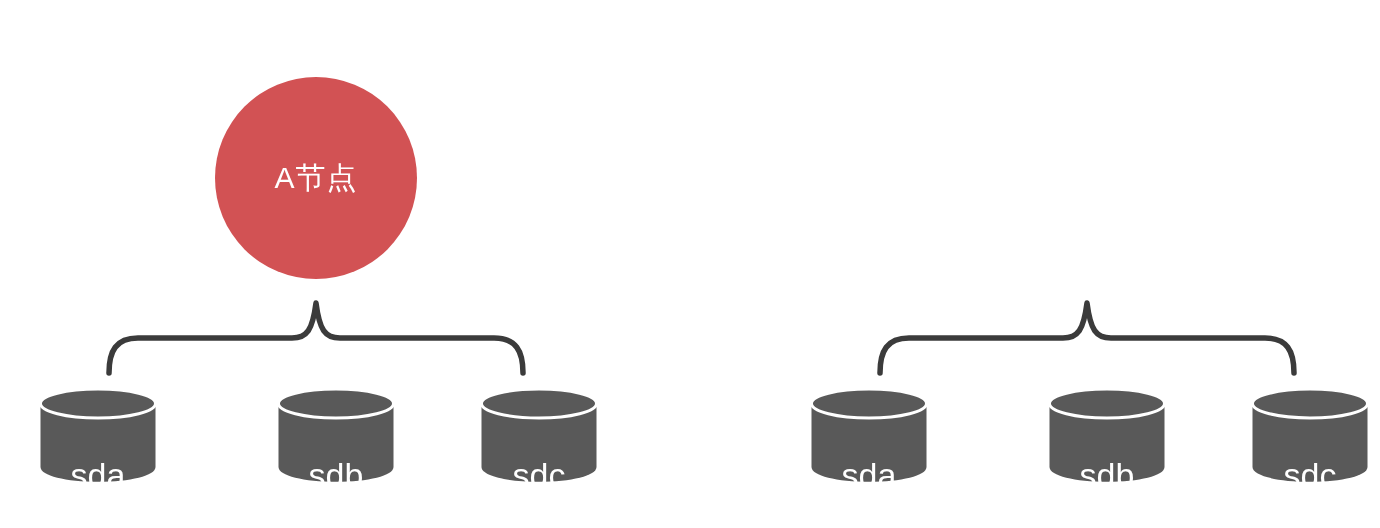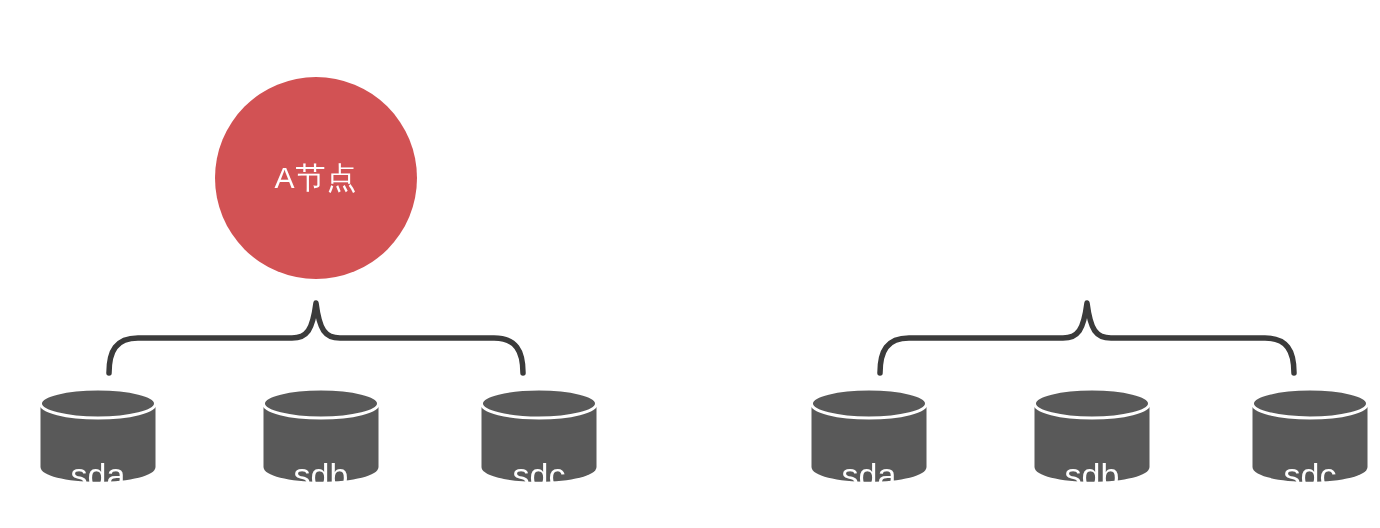--- a/index.html
+++ b/index.html
@@ -43,21 +43,21 @@
   .brace-path {
     stroke: var(--connector);
     stroke-width: 5.5;
     fill: none;
     stroke-linecap: round;
     stroke-linejoin: round;
   }
 
   .disk { position: absolute; top: 387px; width: 120px; height: 96px; }
   .disk-1 { left: 38px; }
-  .disk-2 { left: 261px; text-align: right; }
+  .disk-2 { left: 276px; text-align: right; }
   .disk-3 { left: 479px; }
   .disk svg { position: absolute; left: 0; top: 0; width: 120px; height: 96px; }
   .cyl-body { fill: var(--disk-fill); }
   .cyl-top  { fill: var(--disk-fill); stroke: var(--label-text); stroke-width: 3; }
   .disk-label {
     position: absolute; left: 0; right: 0; top: 31px; height: 58px;
     display: flex; align-items: center; justify-content: center;
     color: var(--label-text);
     font-size: 34px;
     font-weight: 400;

